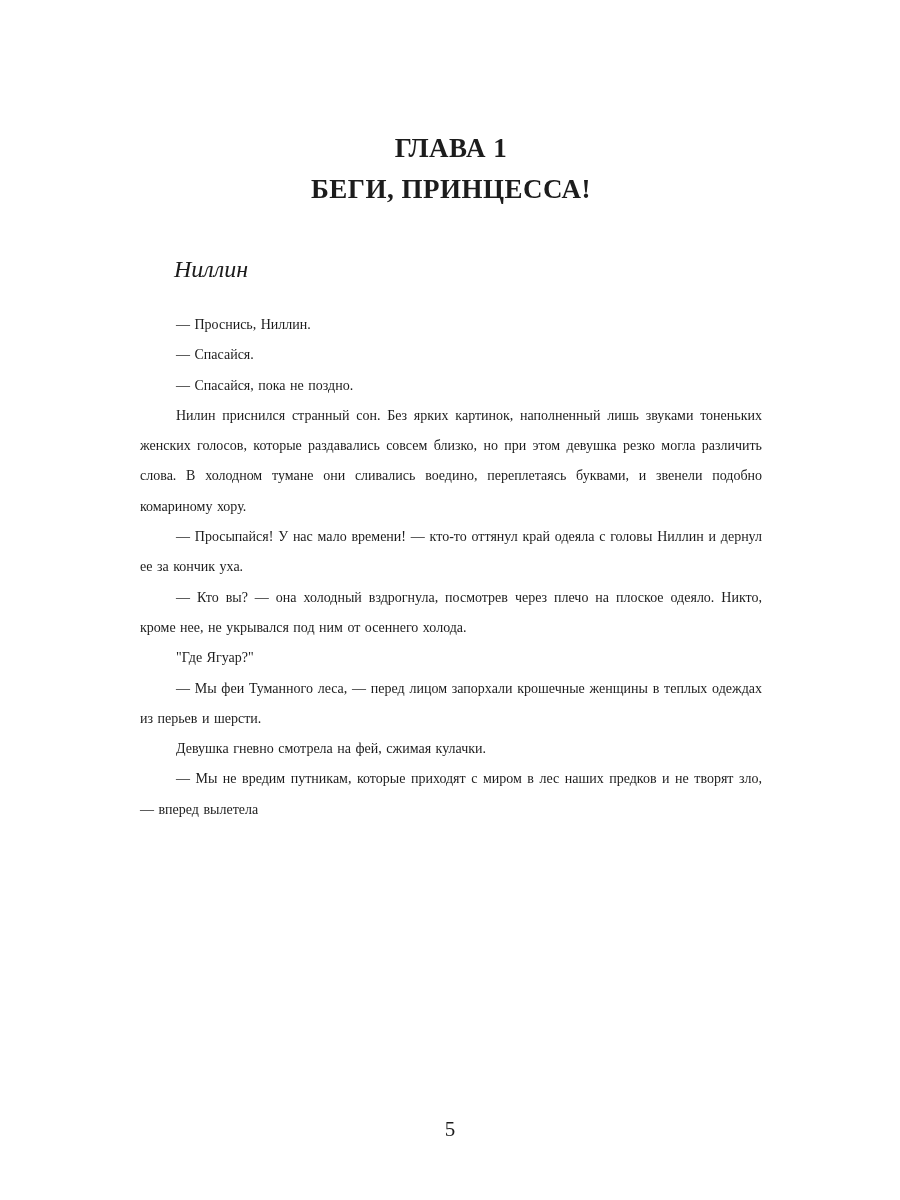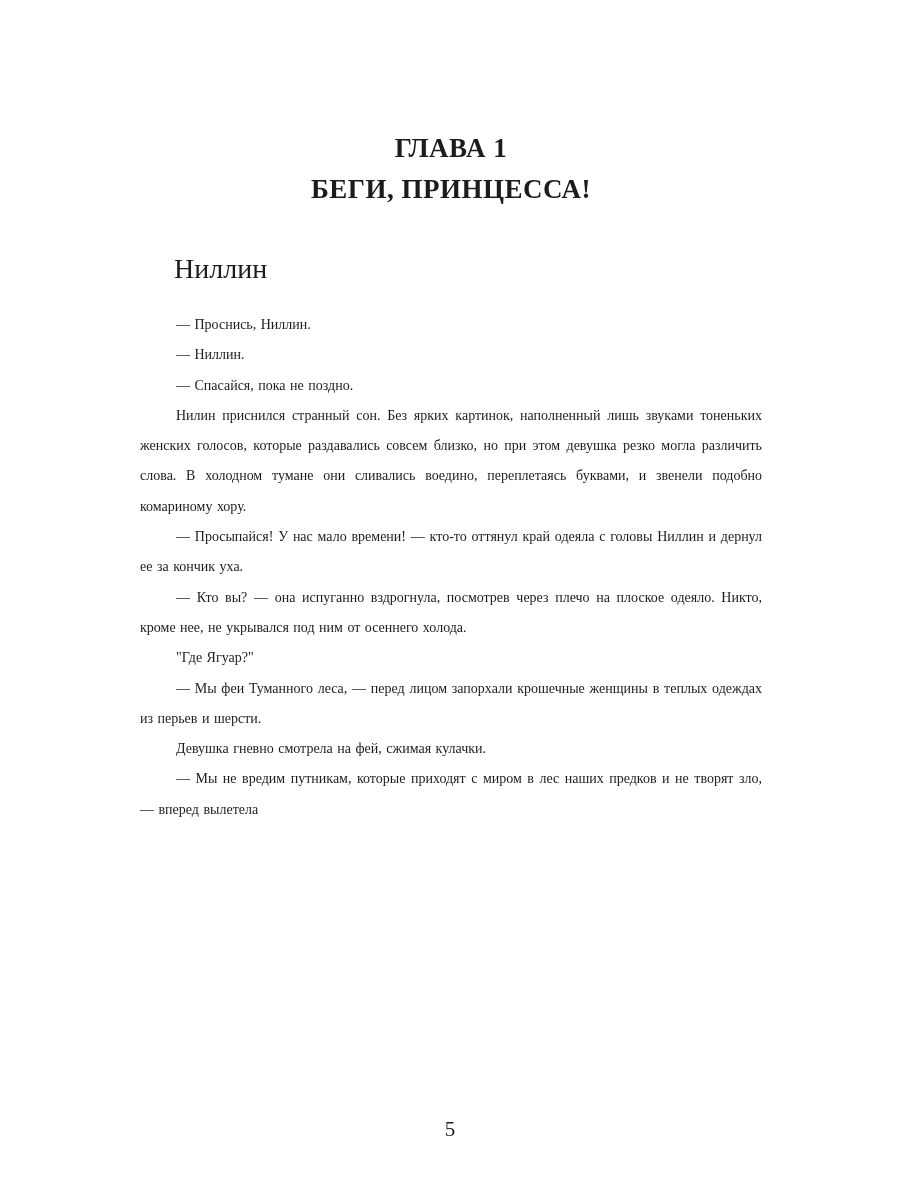--- a/index.html
+++ b/index.html
@@ -25,21 +25,22 @@
   }
   .chapter-title {
     text-align: center;
     font-weight: bold;
     font-size: 27px;
     line-height: 41px;
     letter-spacing: 0.5px;
     margin: 0 0 0 0;
   }
   .pov {
-    font-size: 28px;
+    font-style: italic;
+    font-size: 24px;
     margin: 44px 0 0 0;
     text-indent: 34px;
     line-height: 30px;
   }
   .body-text {
     margin-top: 26px;
   }
   .body-text p {
     margin: 0;
     font-size: 14px;
@@ -65,25 +66,25 @@
 
   <h1 class="chapter-title">
     <span>ГЛАВА 1</span><br>
     <span>БЕГИ, ПРИНЦЕССА!</span>
   </h1>
 
   <p class="pov">Ниллин</p>
 
   <div class="body-text">
     <p>— Проснись, Ниллин.</p>
-    <p>— Ниллин.</p>
+    <p>— Спасайся.</p>
     <p>— Спасайся, пока не поздно.</p>
     <p>Нилин приснился странный сон. Без ярких картинок, наполненный лишь звуками тоненьких женских голосов, которые раздавались совсем близко, но при этом девушка резко могла различить слова. В холодном тумане они сливались воедино, переплетаясь буквами, и звенели подобно комариному хору.</p>
     <p>— Просыпайся! У нас мало времени! — кто-то оттянул край одеяла с головы Ниллин и дернул ее за кончик уха.</p>
-    <p>— Кто вы? — она испуганно вздрогнула, посмотрев через плечо на плоское одеяло. Никто, кроме нее, не укрывался под ним от осеннего холода.</p>
+    <p>— Кто вы? — она холодный вздрогнула, посмотрев через плечо на плоское одеяло. Никто, кроме нее, не укрывался под ним от осеннего холода.</p>
     <p>"Где Ягуар?"</p>
     <p>— Мы феи Туманного леса, — перед лицом запорхали крошечные женщины в теплых одеждах из перьев и шерсти.</p>
     <p>Девушка гневно смотрела на фей, сжимая кулачки.</p>
     <p>— Мы не вредим путникам, которые приходят с миром в лес наших предков и не творят зло, — вперед вылетела</p>
   </div>
 
   <div class="page-number">5</div>
 
 </div>
 

